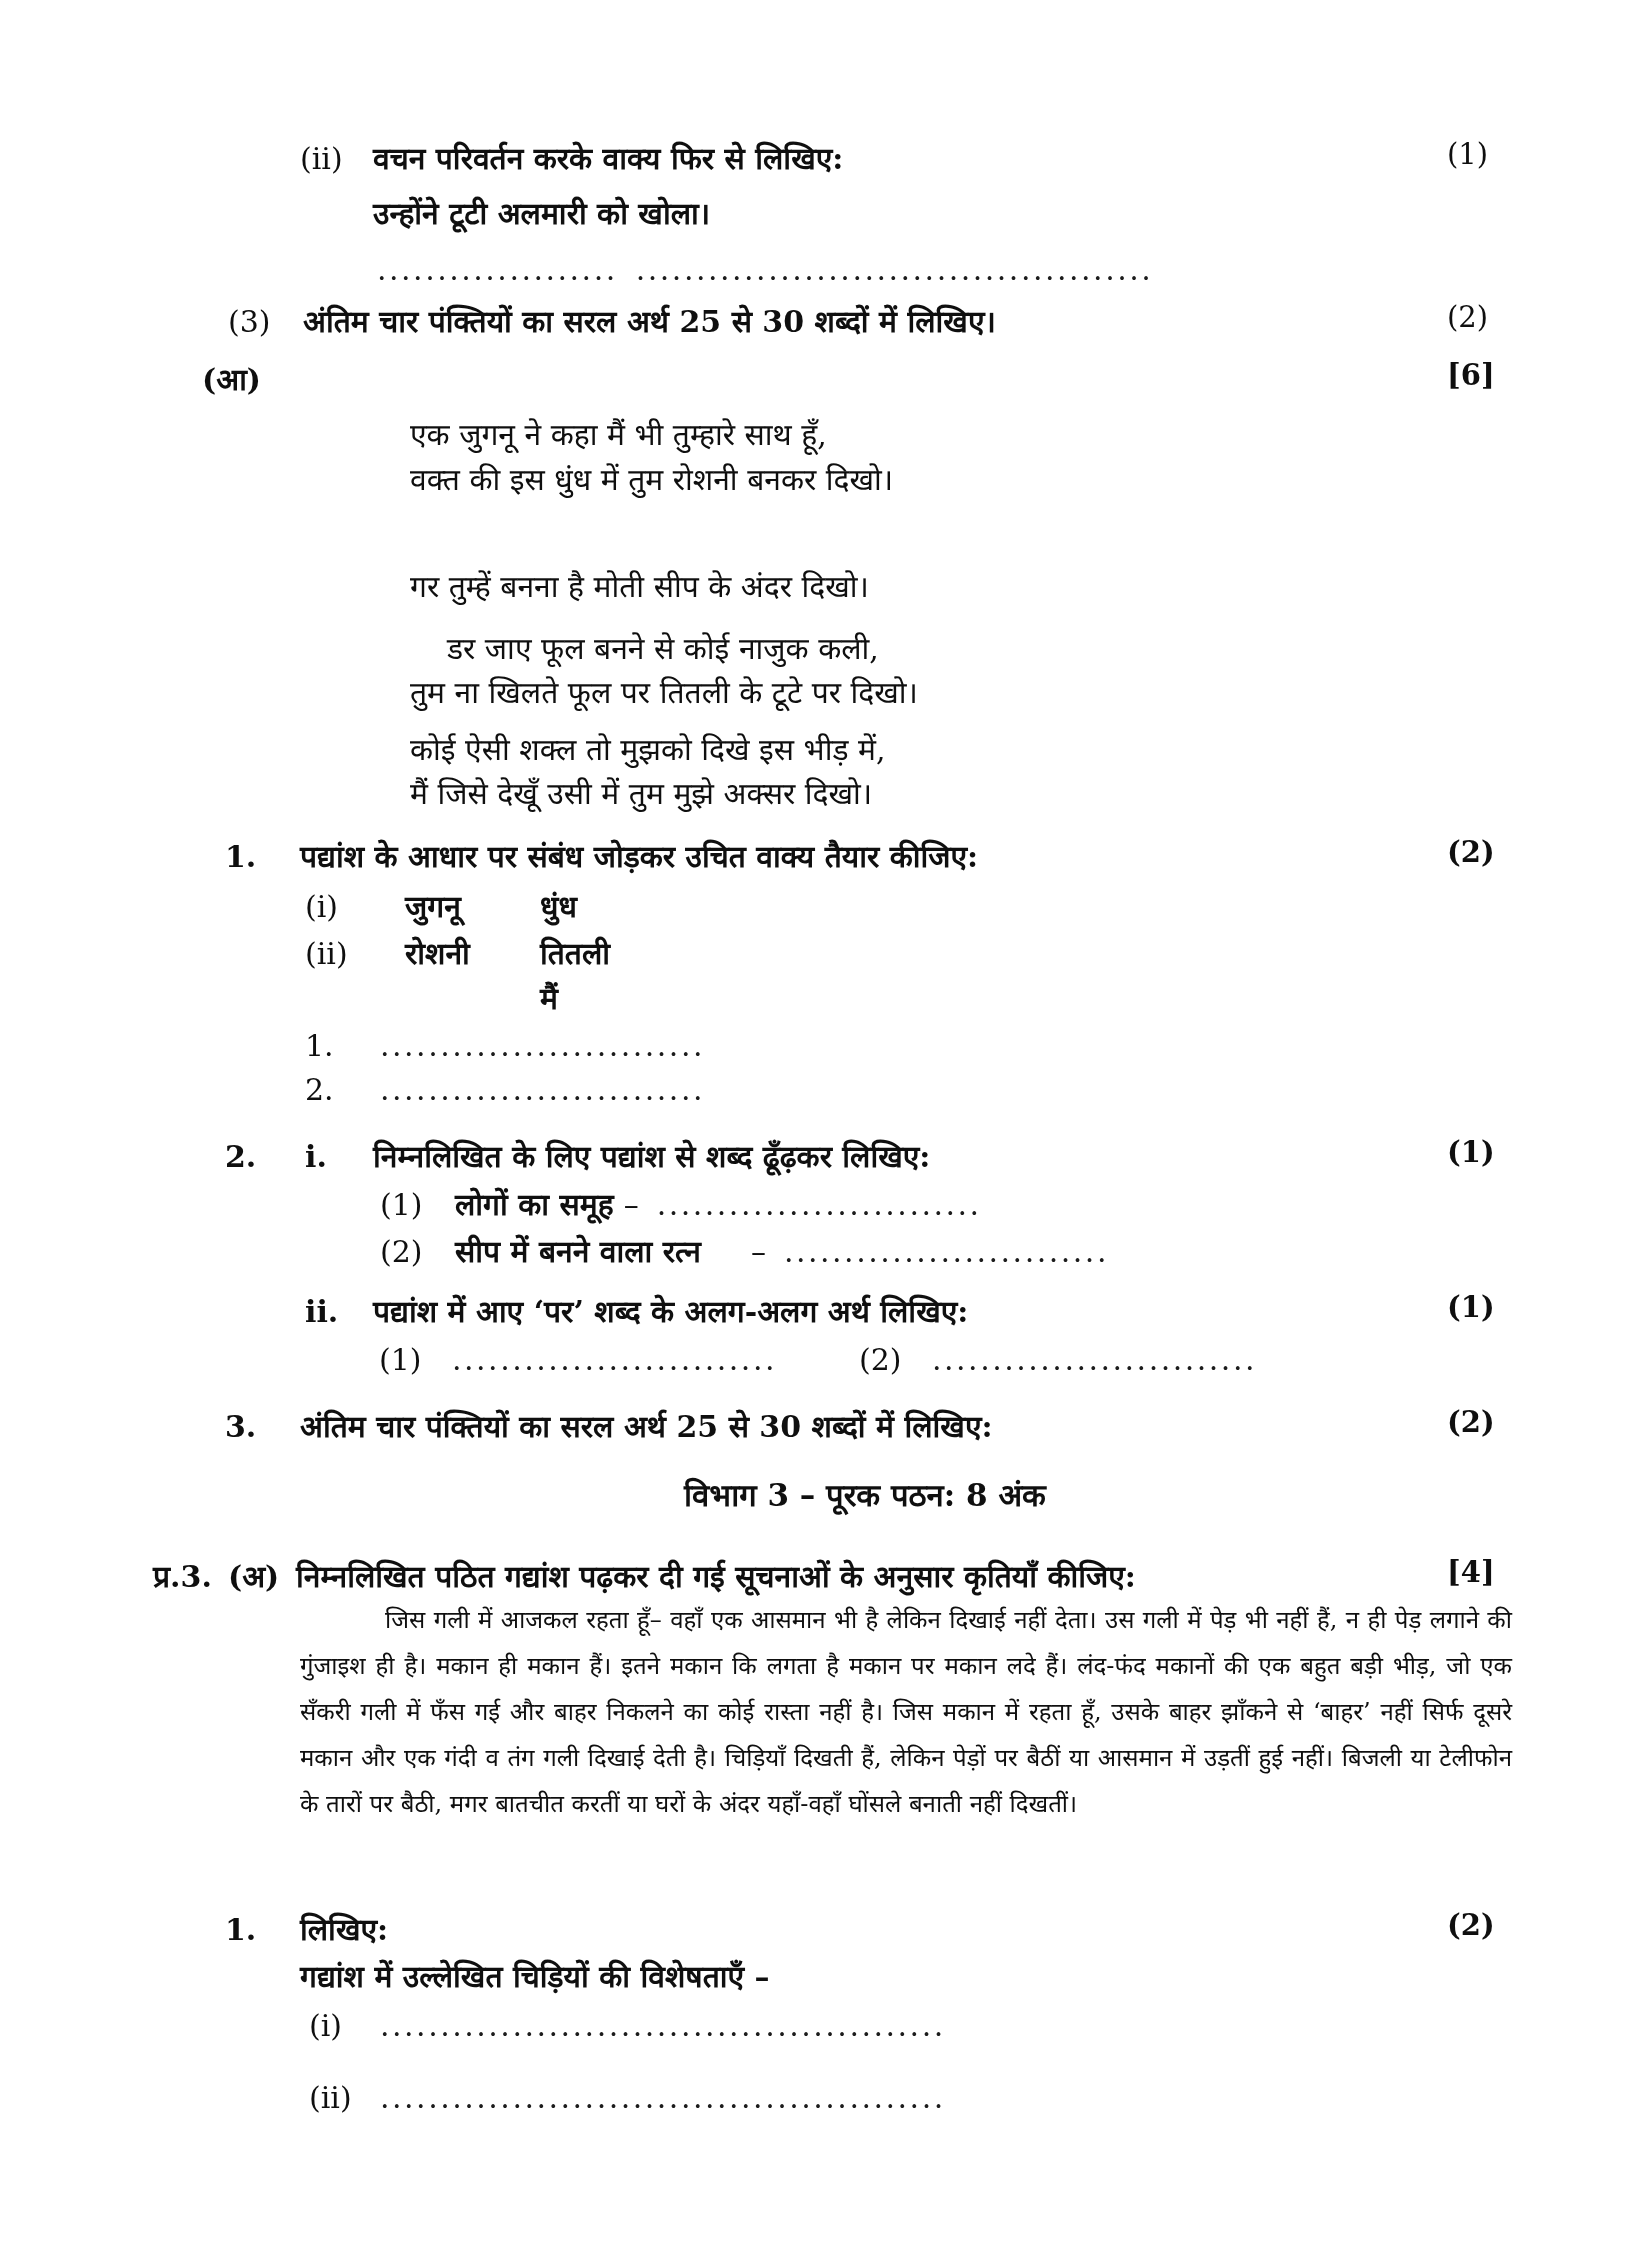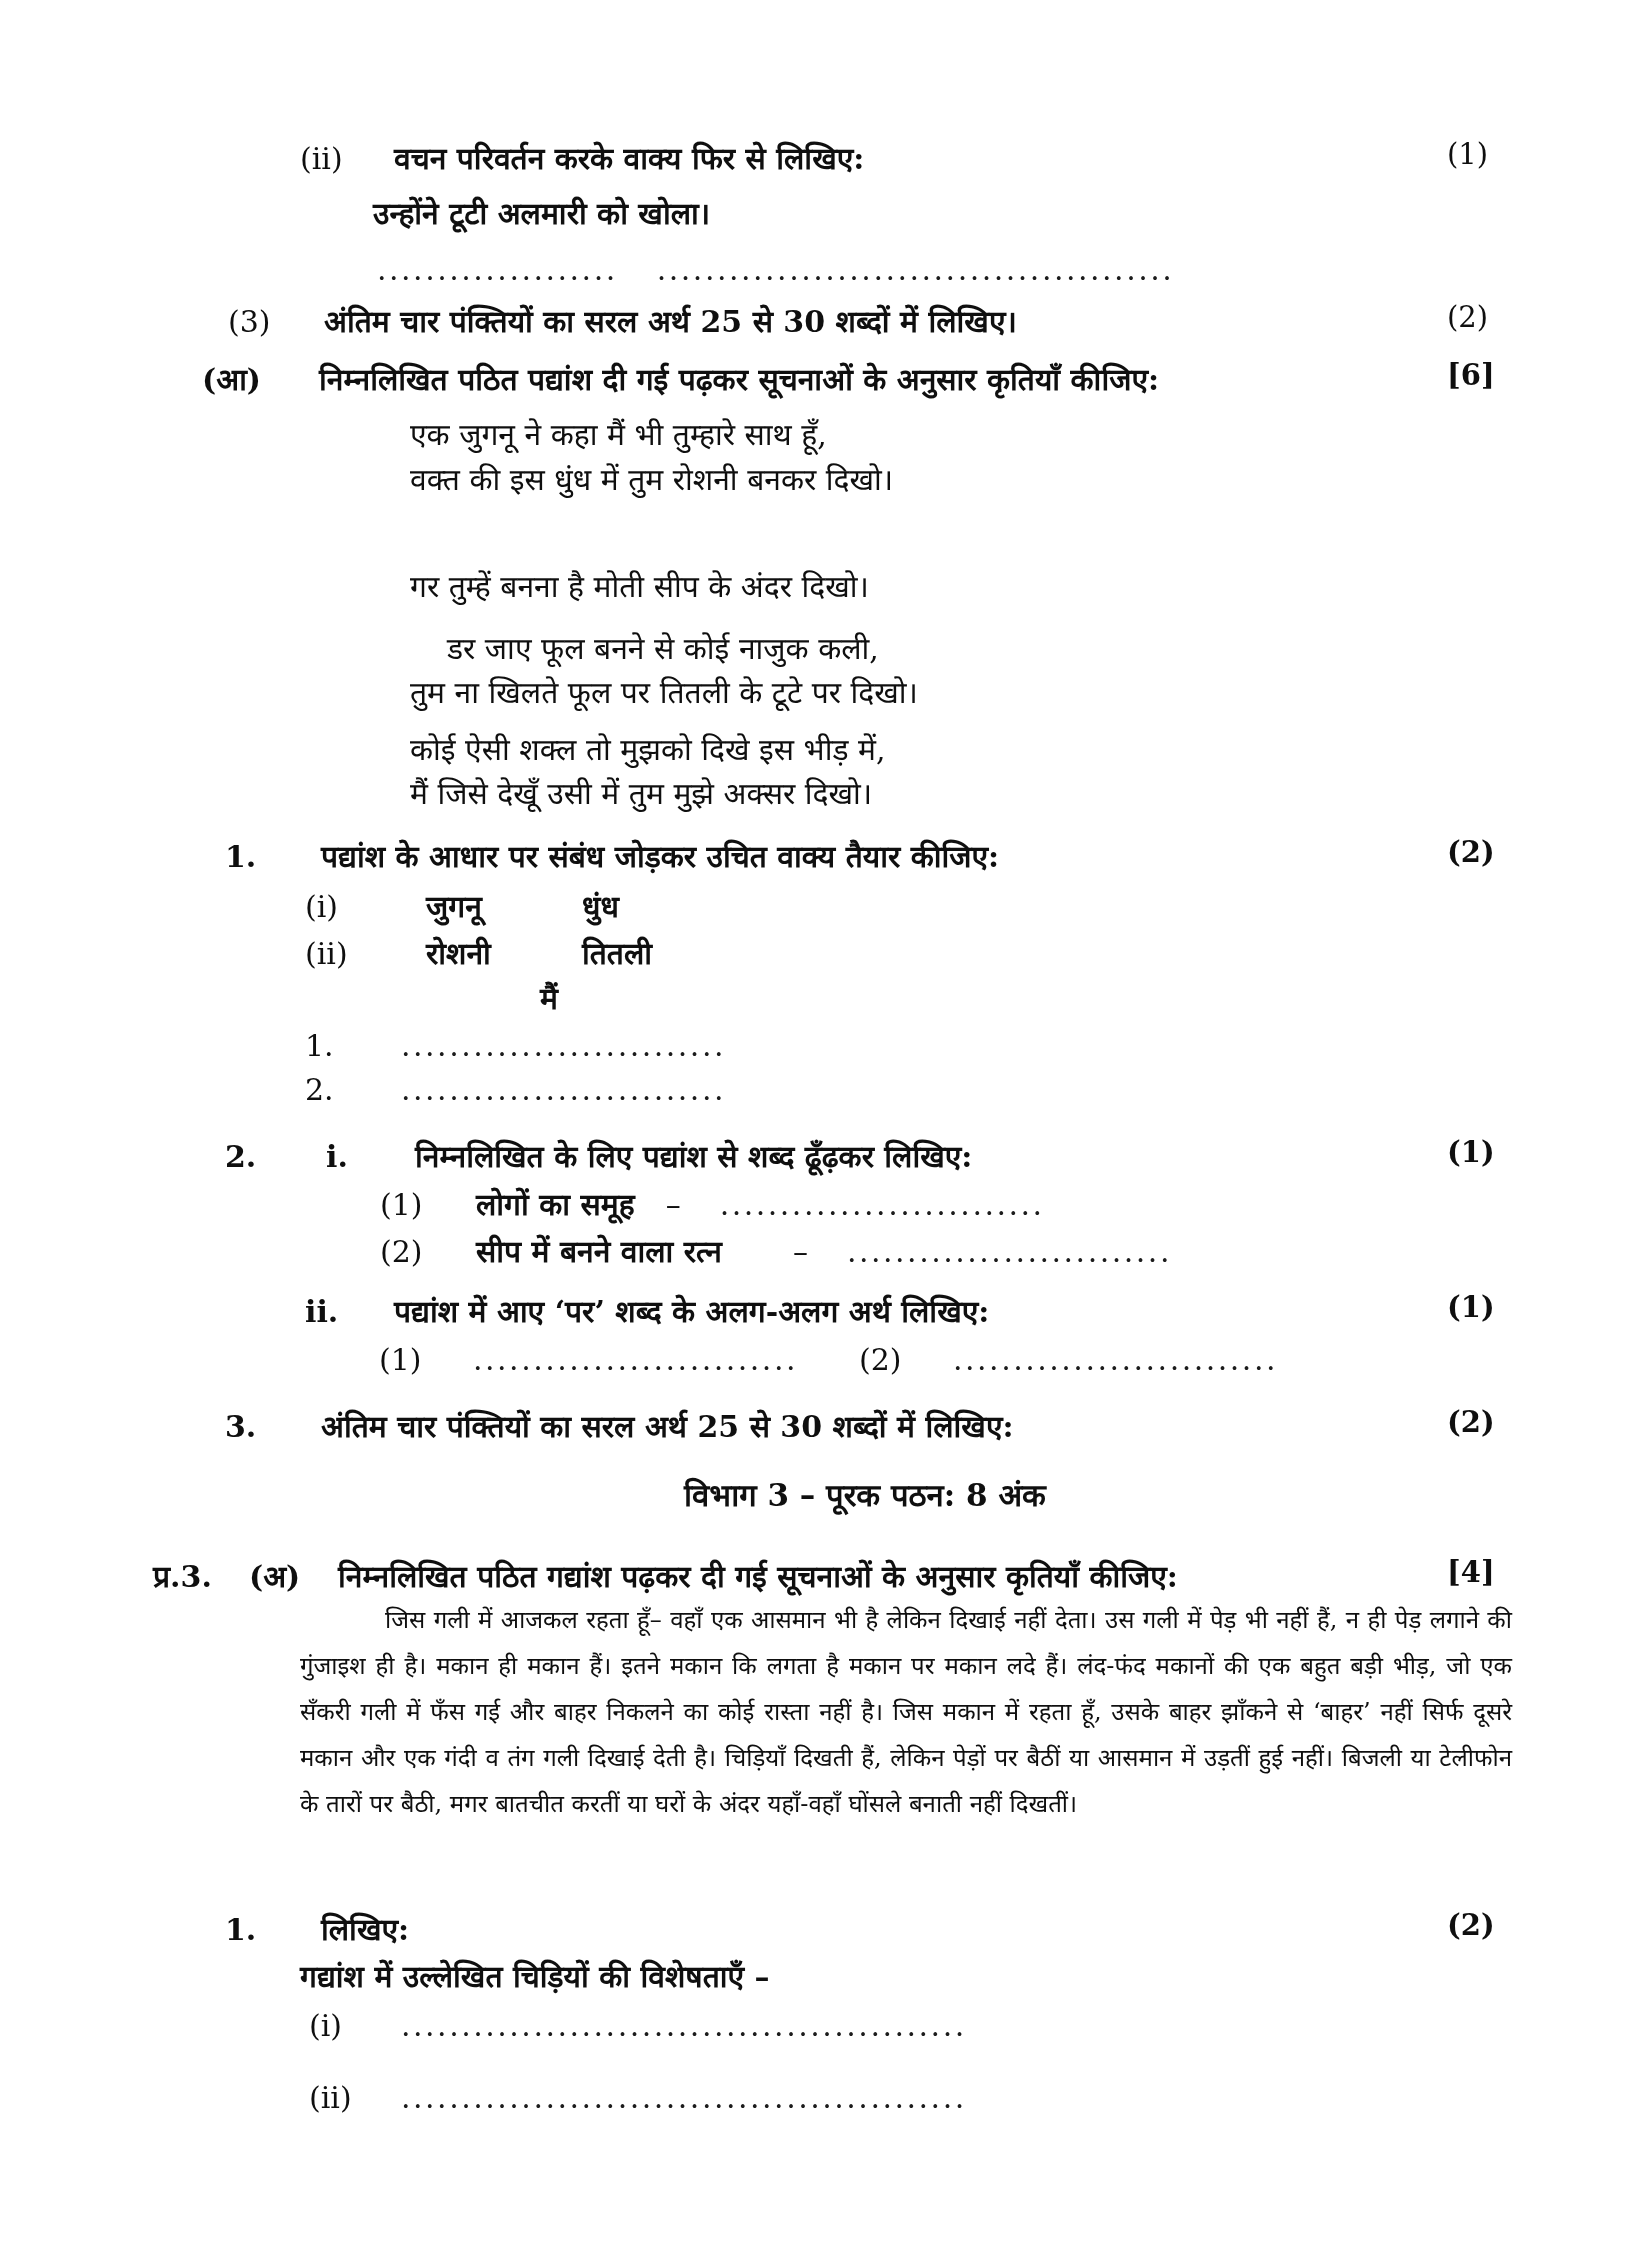--- a/index.html
+++ b/index.html
@@ -1,21 +1,21 @@
 <!DOCTYPE html>
 <html><head>
 <meta charset="utf-8">
 <style>
   html,body{margin:0;padding:0;background:#e8e8e8;}
   .sheet{
     position:relative;width:1650px;height:2250px;background:#ffffff;
     color:#0f0f0f;font-family:"DejaVu Serif","Liberation Serif",serif;
     font-size:30px;overflow:hidden;
   }
-  .row{position:absolute;white-space:nowrap;display:flex;align-items:baseline;gap:21px;}
+  .row{position:absolute;white-space:nowrap;display:flex;align-items:baseline;}
   .lbl{display:inline-block;flex:0 0 auto;}
   .w68{width:68px}.w71{width:71px}.w73{width:73px}.w75{width:75px}
   .w80{width:80px}.w96{width:96px}.w100{width:100px}.w135{width:135px}
   .q{font-weight:700;}
   .n{font-weight:400;}
   .dots{font-weight:400;letter-spacing:2.5px;color:#1c1c1c;}
   .gap18{margin-left:18px;}
   .dash1{margin-left:10px;font-weight:400;}
   .dash2{margin-left:50px;font-weight:400;}
   .mark{position:absolute;left:1447px;font-size:29px;font-weight:700;}
@@ -44,21 +44,20 @@
   </div>
 
   <div class="row q" style="top:300px;left:228px;">
     <span class="lbl w75 n">(3)</span>
     <span>अंतिम चार पंक्तियों का सरल अर्थ 25 से 30 शब्दों में लिखिए।</span>
   </div>
   <div class="mark lt" style="top:300px;">(2)</div>
 
   <div class="row q" style="top:358px;left:202px;">
     <span class="lbl w96">(आ)</span>
-    <span>निम्नलिखित पठित पद्यांश दी गई पढ़कर सूचनाओं के अनुसार कृतियाँ कीजिए:</span>
   </div>
   <div class="mark" style="top:358px;">[6]</div>
 
   <div class="row n" style="top:413px;left:410px;">
       <span>एक जुगनू ने कहा मैं भी तुम्हारे साथ हूँ,</span>
     </div>
   <div class="row n" style="top:458px;left:410px;">
       <span>वक्त की इस धुंध में तुम रोशनी बनकर दिखो।</span>
     </div>
   <div class="row n" style="top:565px;left:410px;">

